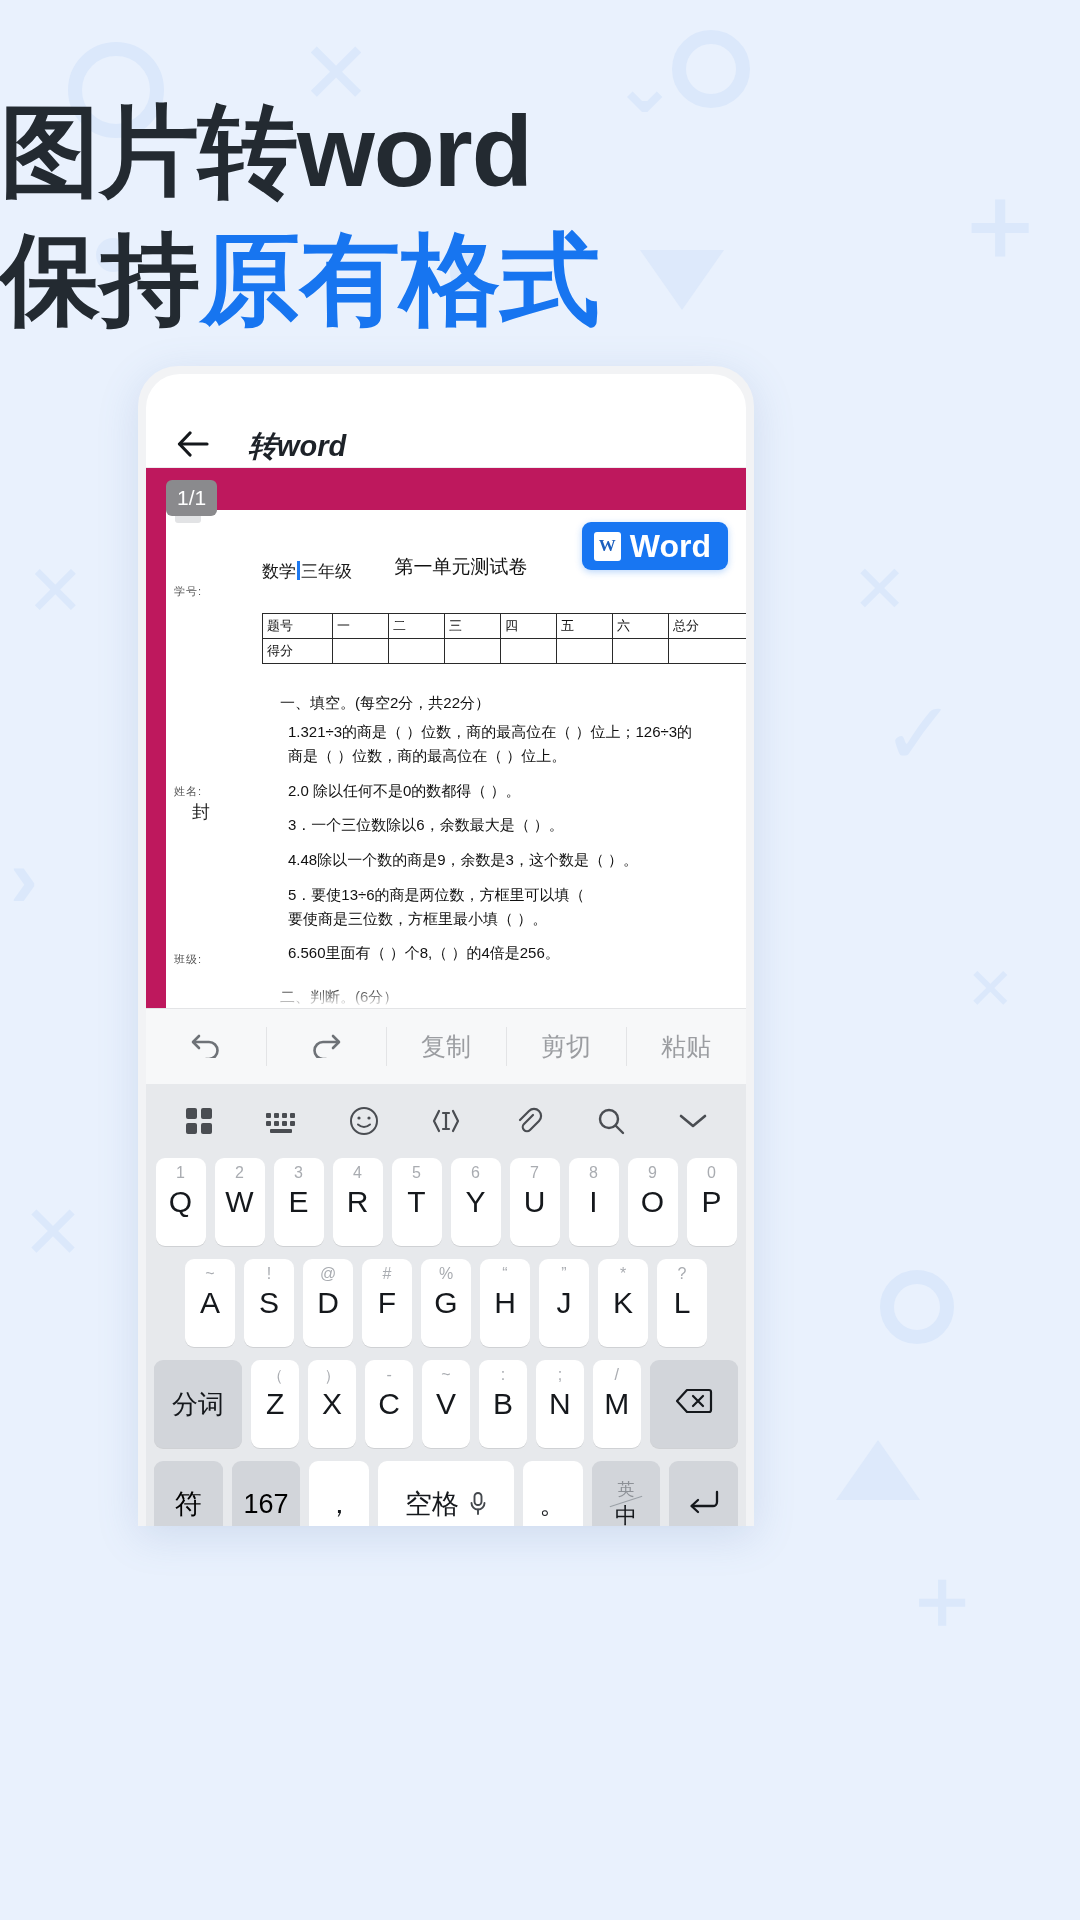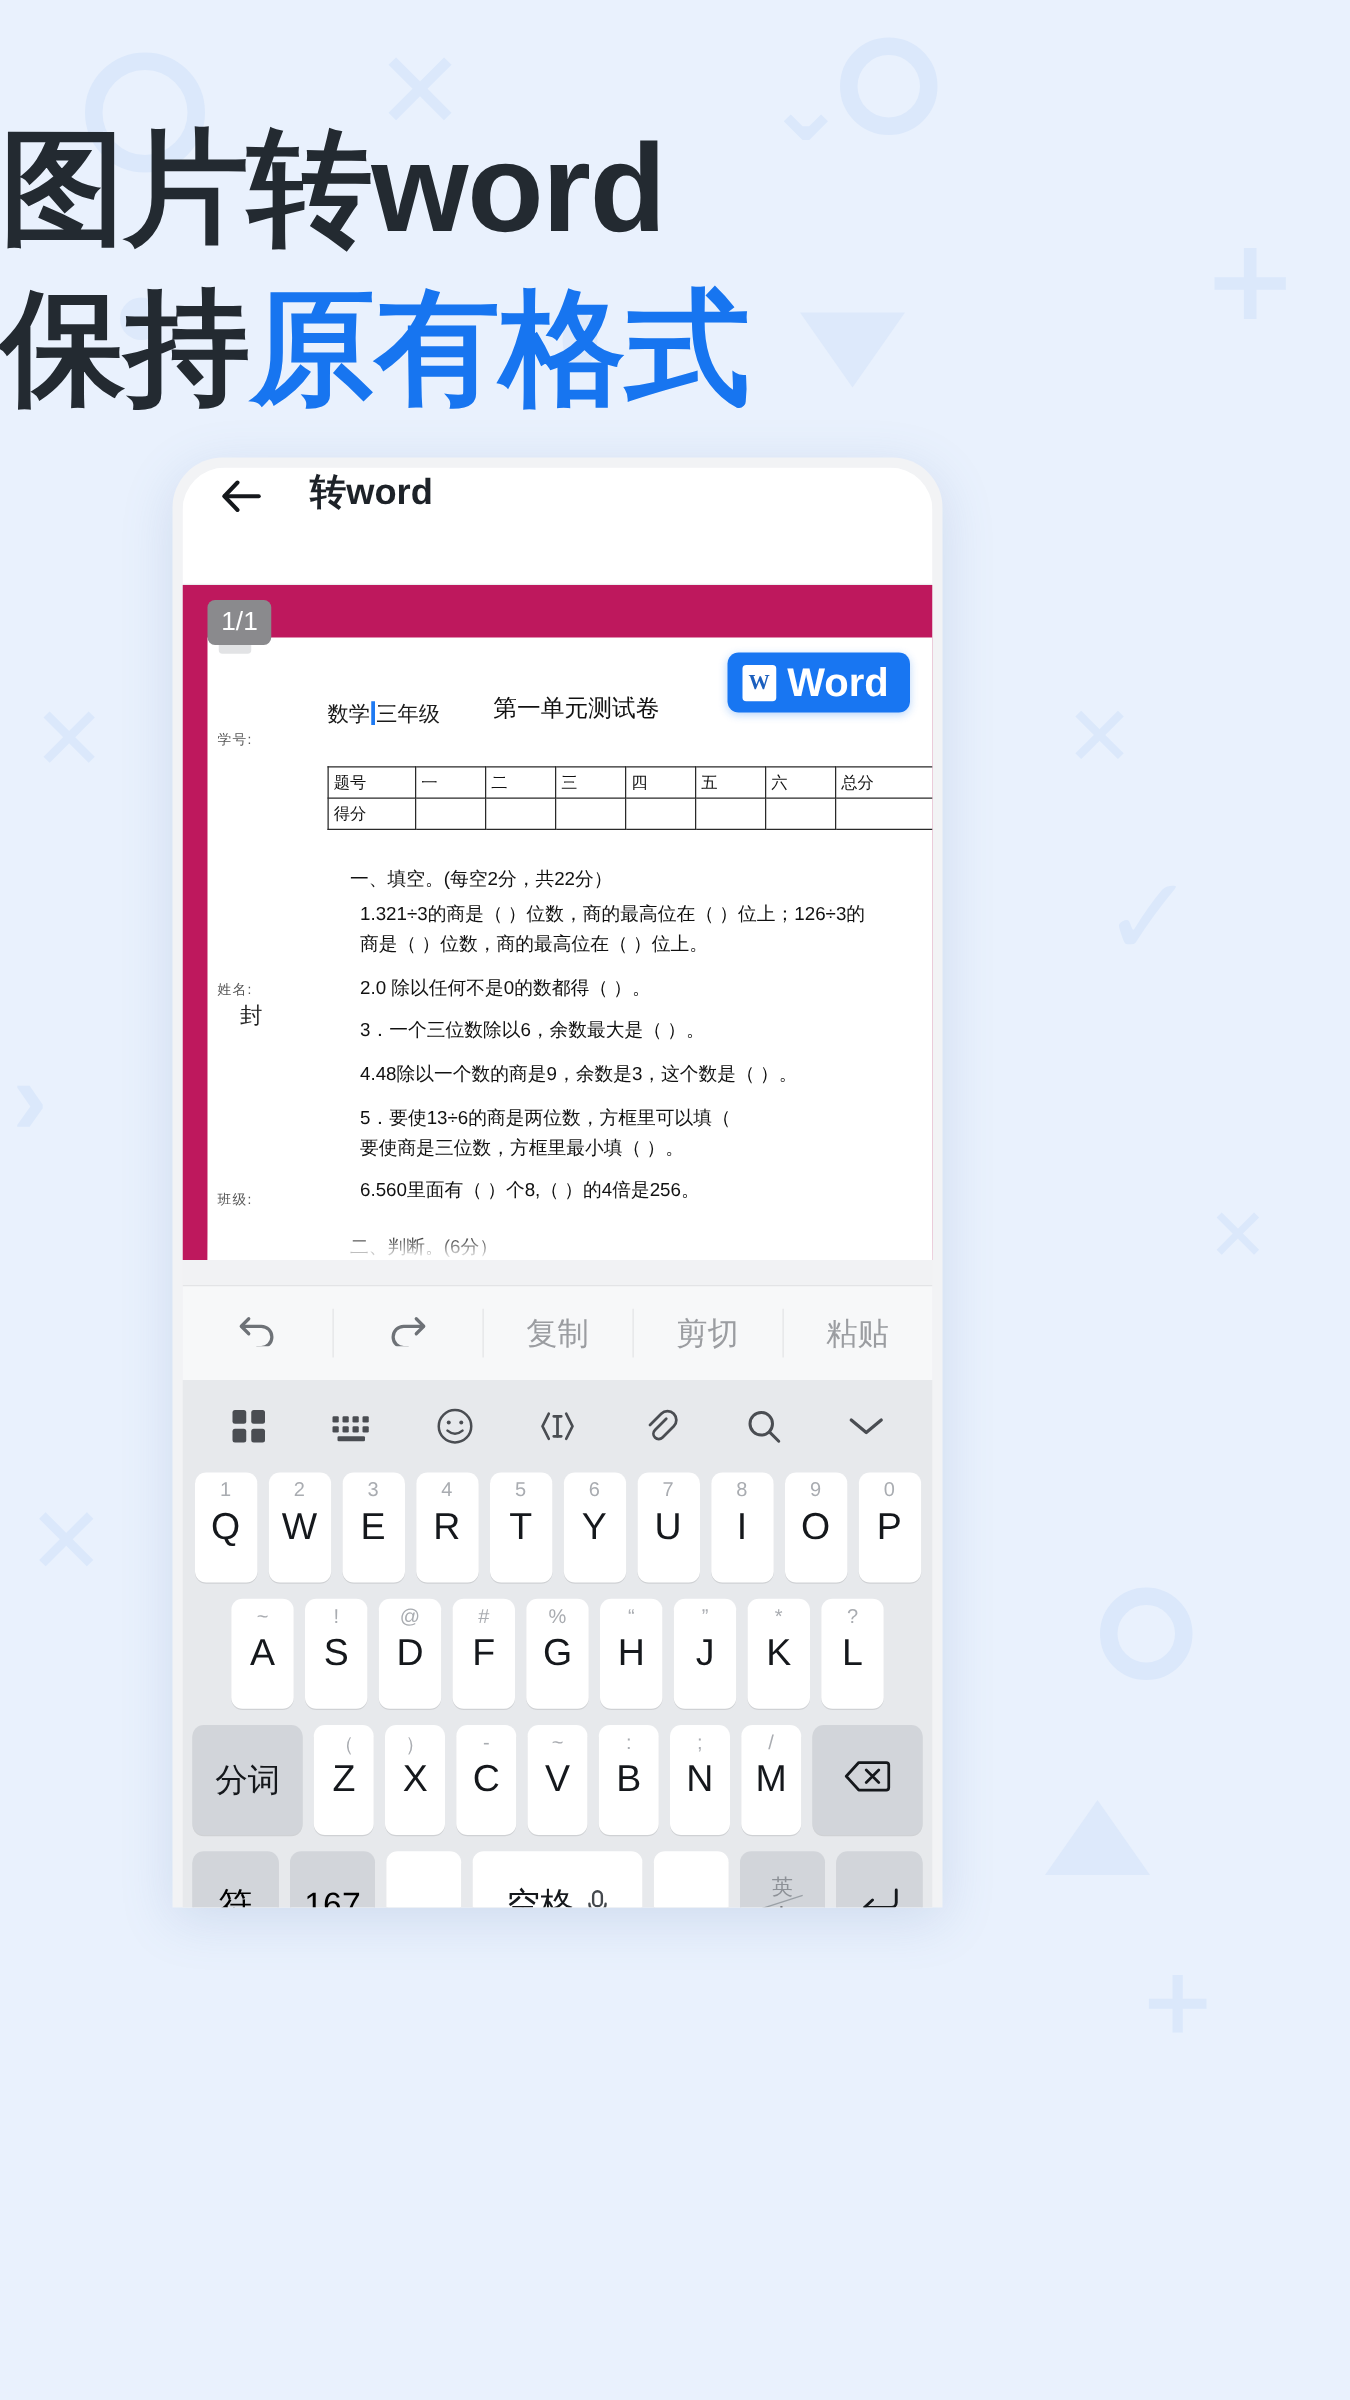--- a/index.html
+++ b/index.html
@@ -50,22 +50,22 @@
   .phone-inner {
     position: absolute; left: 8px; top: 8px;
     width: 600px; height: 1152px;
     background: #f1f2f4;
     border-radius: 34px 34px 0 0;
     overflow: hidden;
   }
 
   
   .appbar {
-    height: 94px; background: #fff; display: flex; align-items: flex-start;
-    padding: 0 24px; border-bottom: 1px solid #ececee;
+    height: 94px; background: #fff; display: flex; align-items: flex-end;
+    padding: 0 24px; border-bottom: 1px solid #ececee; font-style: italic;
   }
   .back-arrow { width: 46px; height: 46px; display: flex; align-items: center; justify-content: center; }
   .appbar-title {
     font-size: 29px; font-weight: 600; color: #1d2228; margin-left: 32px;
   }
 
   
   .doc-area { position: relative; height: 540px; background: #be185d; }
   .page-badge {
     position: absolute; left: 20px; top: 12px;
@@ -130,21 +130,20 @@
   
   .doc-fade {
     position: absolute; left: 0; right: 0; bottom: 0; height: 22px;
     background: linear-gradient(to bottom, rgba(255,255,255,0), #fff);
   }
 
   
   .edit-toolbar {
     height: 76px; background: #f7f8f9; display: flex; align-items: center;
     border-top: 1px solid #e3e4e6;
-    margin-top: 20px;
   }
   .et-item {
     flex: 1; display: flex; align-items: center; justify-content: center;
     font-size: 25px; color: #9b9da1; height: 100%; position: relative;
   }
   .et-item + .et-item::before {
     content: ""; position: absolute; left: 0; top: 18px; bottom: 18px;
     width: 1px; background: #e3e4e6;
   }
   .et-icon { color: #6e7277; }

